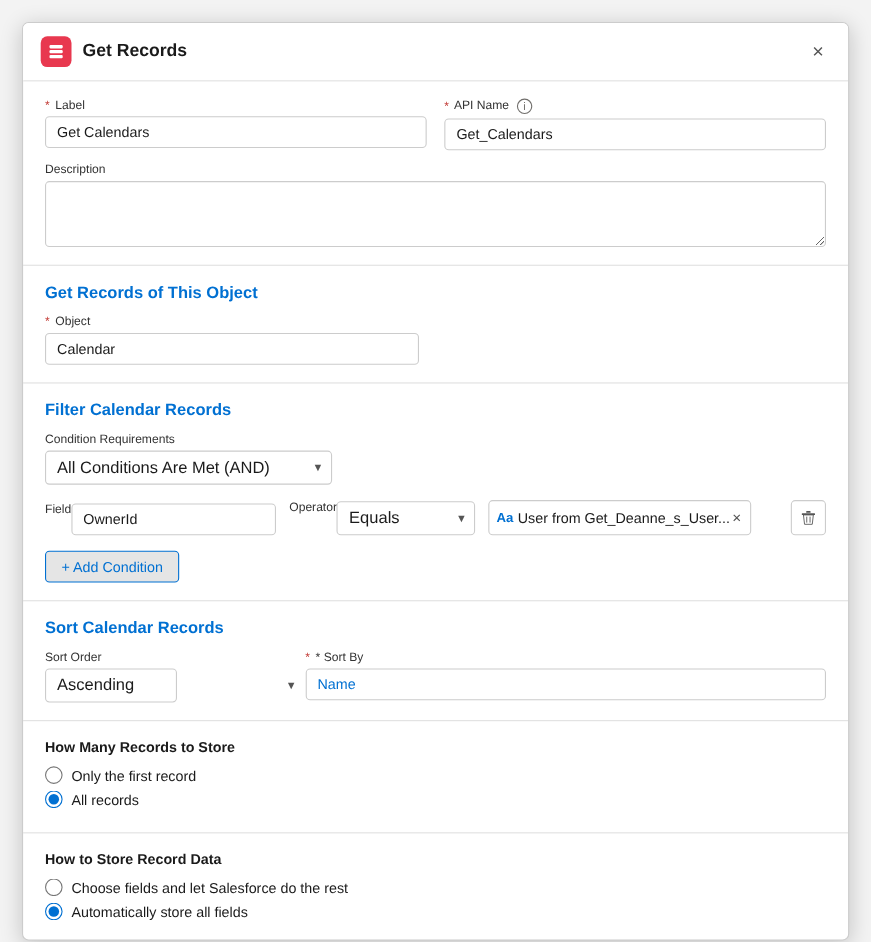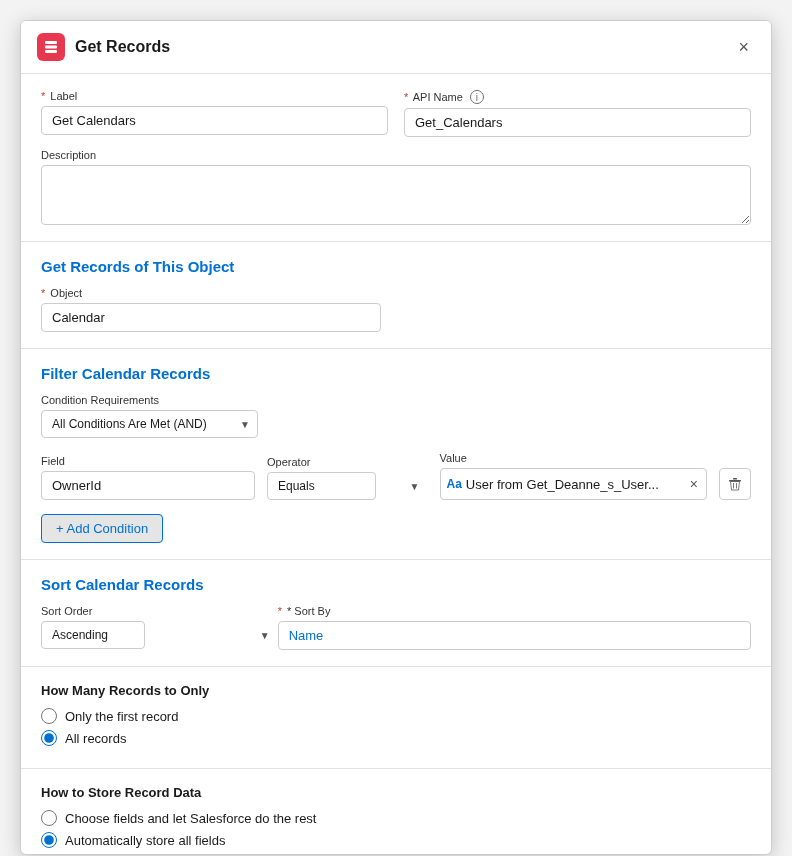--- a/index.html
+++ b/index.html
@@ -125,21 +125,21 @@
     }
     .select-wrapper {
       position: relative;
       display: inline-block;
     }
     select {
       appearance: none;
       border: 1px solid #ccc;
       border-radius: 4px;
       padding: 6px 28px 6px 10px;
-      font-size: 12px;
+      font-size: 15px;
       color: #1a1a1a;
       background: #fff;
       cursor: pointer;
       outline: none;
     }
     .select-wrapper::after {
       content: '▼';
       position: absolute;
       right: 8px;
       top: 50%;
@@ -149,21 +149,21 @@
       pointer-events: none;
     }
     .condition-row {
       display: flex;
       align-items: flex-end;
       gap: 12px;
       margin-top: 14px;
     }
     .condition-col {
       display: flex;
-      flex-direction: column;
+      flex-direction: row;
     }
     .condition-col.field { flex: 2; }
     .condition-col.operator { flex: 1.5; }
     .condition-col.value { flex: 2.5; }
     .condition-field-label {
       font-size: 11px;
       color: #333;
       margin-bottom: 4px;
     }
     .value-chip-container {
@@ -333,21 +333,20 @@
           <div class="select-wrapper">
             <select>
               <option>Equals</option>
               <option>Not Equal To</option>
               <option>Contains</option>
               <option>Starts With</option>
             </select>
           </div>
         </div>
         <div class="condition-col value">
-          <span class="condition-field-label">Value</span>
           <div class="value-chip-container">
             <span class="value-icon">Aa</span>
             <span class="value-chip-text">User from Get_Deanne_s_User...</span>
             <button class="chip-close">×</button>
           </div>
         </div>
         <button class="delete-btn">
           <svg width="14" height="14" viewBox="0 0 14 14" fill="#555">
             <rect x="1" y="3" width="12" height="1.5" rx="0.5"></rect>
             <rect x="5" y="1" width="4" height="1.5" rx="0.5"></rect>
@@ -377,21 +376,21 @@
           <span class="condition-field-label">
             <span class="required-mark">*</span>
             <span>* Sort By</span>
           </span>
           <input type="text" class="sort-by-input" value="Name" style="color: rgb(0, 112, 210);">
         </div>
       </div>
     </div>
 
     <div class="how-many-section">
-      <div class="section-subtitle">How Many Records to Only</div>
+      <div class="section-subtitle">How Many Records to Store</div>
       <div class="radio-group">
         <div class="radio-item">
           <input type="radio" name="how_many" value="first" style="">
           <span class="radio-label">Only the first record</span>
         </div>
         <div class="radio-item">
           <input type="radio" name="how_many" value="all" checked="" style="">
           <span class="radio-label">All records</span>
         </div>
       </div>

